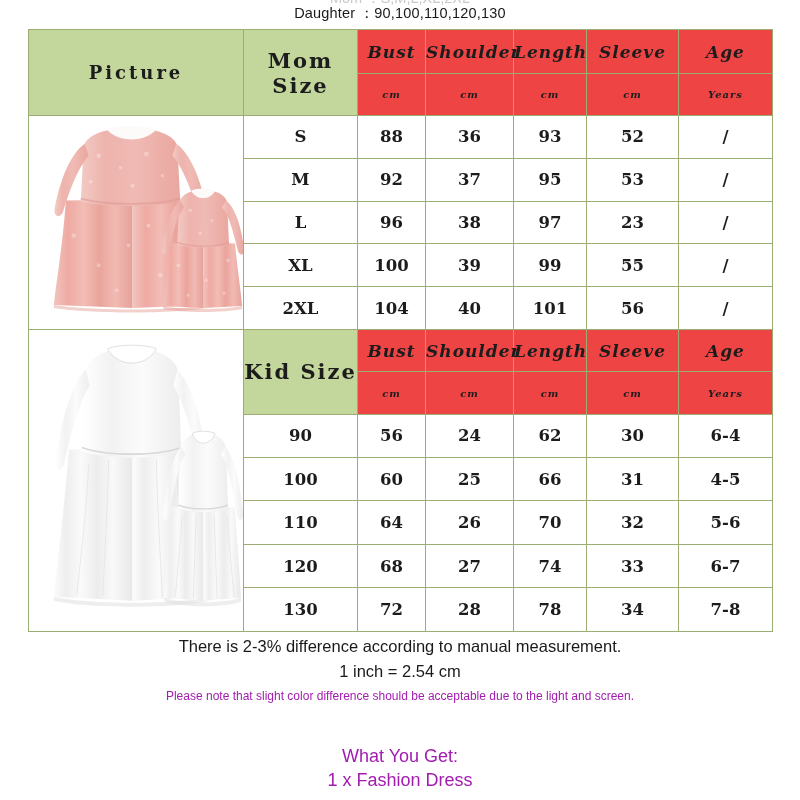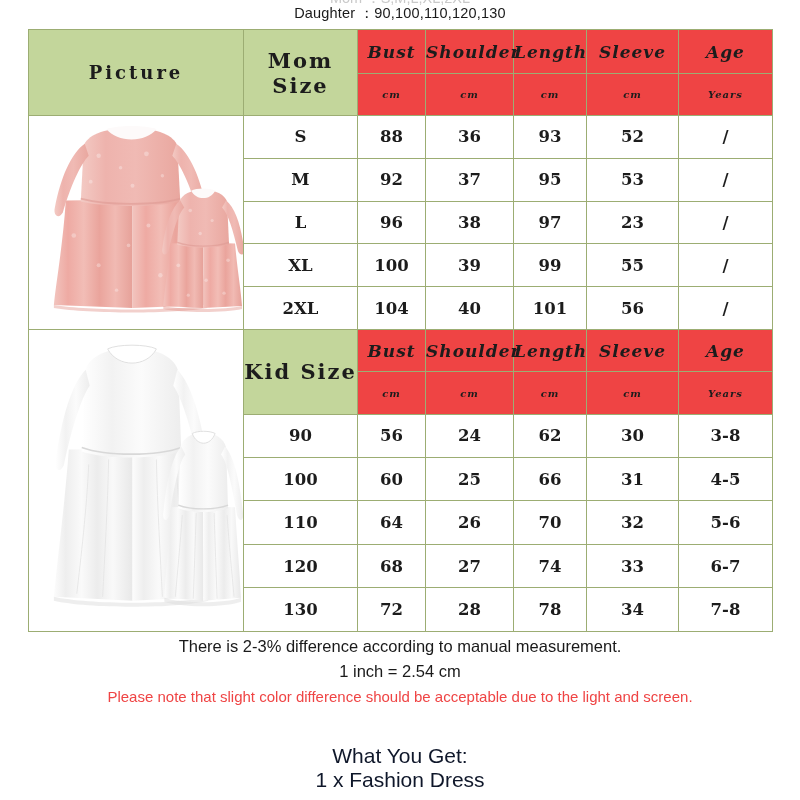--- a/index.html
+++ b/index.html
@@ -70,28 +70,28 @@
   
   .notes {
     position: absolute; left: 0; top: 634px; width: 800px;
     text-align: center;
   }
   .note-line {
     font-family: "Liberation Sans", sans-serif;
     font-size: 16.5px; color: #1a1a1a;
     line-height: 25px; white-space: pre;
   }
-  .note-line.red { color: #ef4444; font-size: 15px; }
+  .note-line.red { color: #a21caf; font-size: 12px; }
   .whatyouget {
     position: absolute; left: 0; top: 744px; width: 800px;
     text-align: center;
   }
   .wyg-line {
     font-family: "Liberation Sans", sans-serif;
-    font-size: 21px; color: #0f172a; line-height: 24px; white-space: pre;
+    font-size: 18px; color: #a21caf; line-height: 24px; white-space: pre;
   }
 </style>
 </head>
 <body>
 
 <div class="page">
 
   <div class="top-caption-ghost">Mom ：S,M,L,XL,2XL</div>
 
   <div class="top-caption">Daughter ：90,100,110,120,130</div>
@@ -322,21 +322,21 @@
           <td class="hdr unit">cm</td>
           <td class="hdr unit">Years</td>
         </tr>
 
         <tr style="height:43px">
           <td class="body">90</td>
           <td class="body">56</td>
           <td class="body">24</td>
           <td class="body">62</td>
           <td class="body">30</td>
-          <td class="body">3-8</td>
+          <td class="body">6-4</td>
         </tr>
 
         <tr style="height:43px">
           <td class="body">100</td>
           <td class="body">60</td>
           <td class="body">25</td>
           <td class="body">66</td>
           <td class="body">31</td>
           <td class="body">4-5</td>
         </tr>

